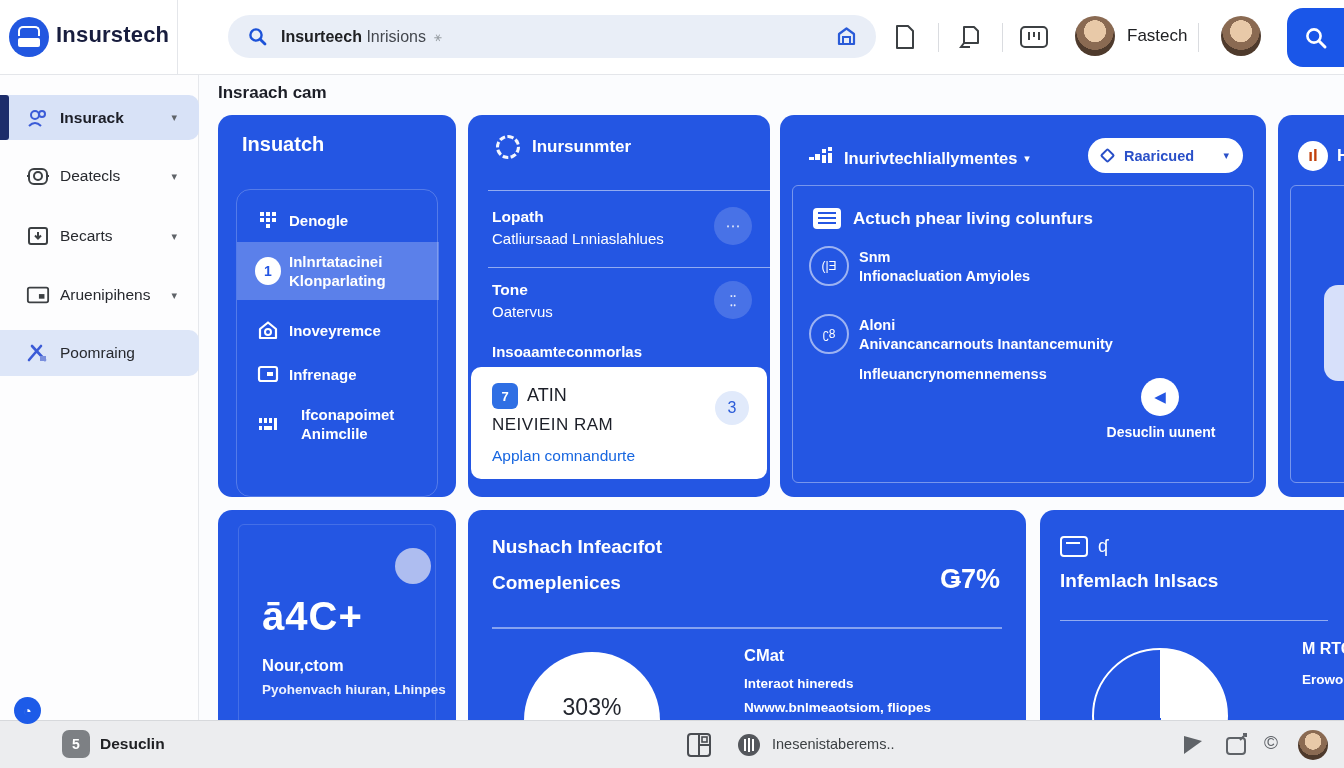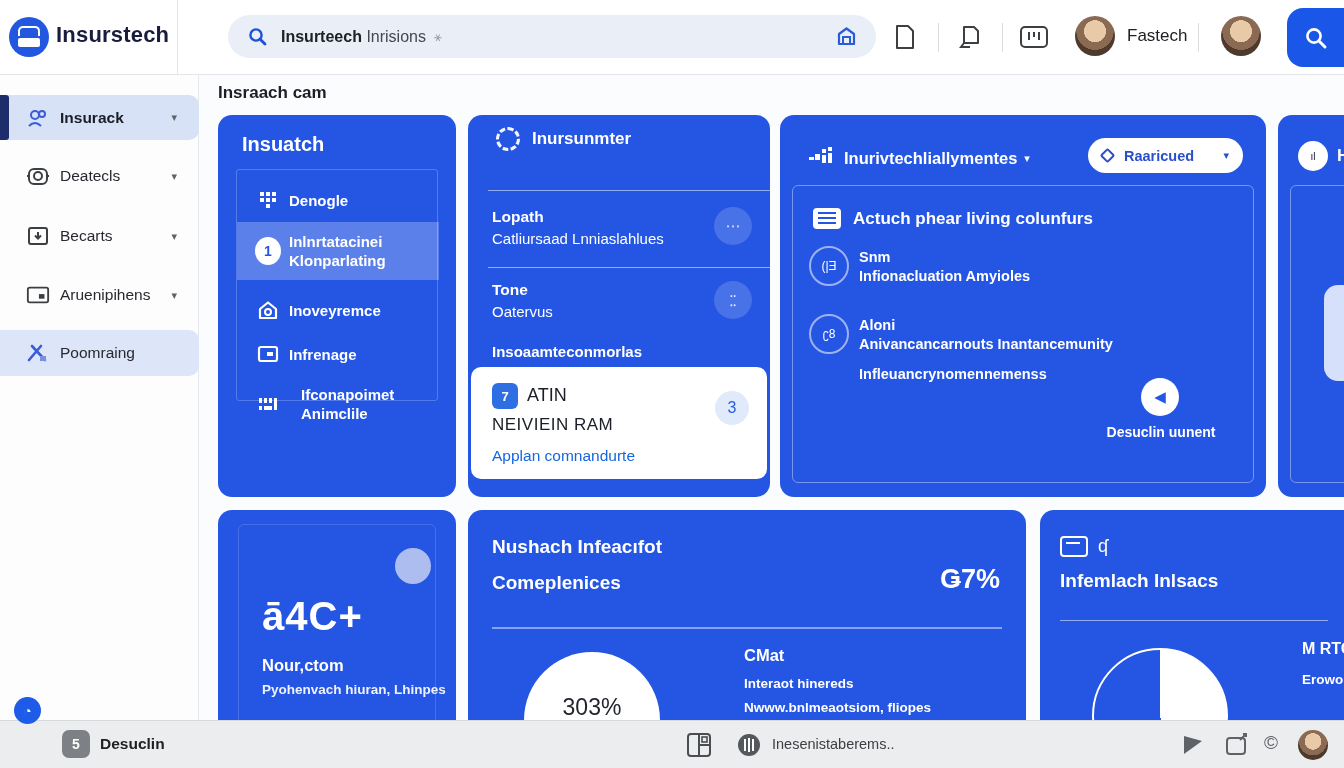--- a/index.html
+++ b/index.html
@@ -42,30 +42,30 @@
   .side-accent { position:absolute; left:0; top:0; width:9px; height:100%; background:#1d2d6b; border-radius:0 3px 3px 0; }
   .side-soft { background:#dde6f8; border-radius:0 10px 10px 0; }
 
   
   .page-title { position:absolute; left:218px; top:83px; font-size:17px; font-weight:bold; color:#1c1e27; z-index:1; }
   .card { position:absolute; background:#2456e3; border-radius:14px; color:#fff; overflow:hidden; }
 
   
   .c1 { left:218px; top:115px; width:238px; height:382px; }
   .c1 .title { position:absolute; left:24px; top:18px; font-size:20px; font-weight:bold; }
-  .c1 .panel { position:absolute; left:18px; top:54px; width:202px; height:232px; border:1px solid rgba(255,255,255,.22); border-radius:3px; }
+  .c1 .panel { position:absolute; left:18px; top:74px; width:202px; height:308px; border:1px solid rgba(255,255,255,.22); border-radius:14px; }
   .nav-row { position:absolute; left:0; width:202px; display:flex; align-items:center; cursor:pointer; }
   .nav-row .nicon { margin-left:18px; width:26px; display:flex; justify-content:center; }
   .nav-row .nlabel { margin-left:8px; font-size:15px; font-weight:bold; line-height:19px; }
   .nav-hl { background:rgba(255,255,255,.25); }
   .lock-badge { width:28px; height:28px; border-radius:50%; background:#fff; color:#2456e3; font-weight:bold; font-size:14px; display:flex; align-items:center; justify-content:center; }
 
   
   .c2 { left:468px; top:115px; width:302px; height:382px; }
-  .c2 .hrow { position:absolute; left:28px; top:12px; display:flex; align-items:center; }
+  .c2 .hrow { position:absolute; left:28px; top:20px; display:flex; align-items:center; }
   .dash-circle { width:24px; height:24px; border-radius:50%; border:3px dashed rgba(255,255,255,.95); }
   .c2 .title { margin-left:12px; font-size:17px; font-weight:bold; }
   .c2 .div { position:absolute; left:20px; width:282px; height:1px; background:rgba(255,255,255,.5); }
   .lrow-l1 { position:absolute; left:24px; font-size:15.5px; font-weight:bold; }
   .lrow-l2 { position:absolute; left:24px; font-size:15px; }
   .round-btn { position:absolute; left:246px; width:38px; height:38px; border-radius:50%; background:rgba(255,255,255,.17); color:#e8edfb; display:flex; align-items:center; justify-content:center; font-size:15px; cursor:pointer; }
   .c2 .note { position:absolute; left:24px; top:228px; font-size:15px; font-weight:bold; }
   .white-block { position:absolute; left:3px; top:252px; width:296px; height:112px; background:#fff; border-radius:10px; color:#1b1e27; }
   .wb-badge { position:absolute; left:21px; top:16px; width:26px; height:26px; border-radius:6px; background:#2f6fe4; color:#fff; font-size:13px; font-weight:bold; display:flex; align-items:center; justify-content:center; }
   .wb-code { position:absolute; left:56px; top:18px; font-size:18px; font-weight:normal; }
@@ -90,21 +90,21 @@
   .it-circle { position:absolute; left:16px; width:40px; height:40px; border-radius:50%; border:2px solid rgba(255,255,255,.55); color:#fff; font-size:12px; display:flex; align-items:center; justify-content:center; }
   .it-l1 { position:absolute; left:66px; font-size:14.5px; font-weight:bold; }
   .it-l2 { position:absolute; left:66px; font-size:14.5px; font-weight:bold; }
   .c3 .pnote { position:absolute; left:66px; top:180px; font-size:14.5px; font-weight:bold; }
   .action-circle { position:absolute; left:348px; top:192px; width:38px; height:38px; border-radius:50%; background:#fff; color:#2456e3; font-size:15px; display:flex; align-items:center; justify-content:center; cursor:pointer; }
   .action-label { position:absolute; left:288px; top:238px; width:160px; text-align:center; font-size:14px; font-weight:bold; }
 
   
   .c4 { left:1278px; top:115px; width:90px; height:382px; }
   .c4 .hrow { position:absolute; left:20px; top:26px; display:flex; align-items:center; }
-  .c4 .wcirc { width:30px; height:30px; border-radius:50%; background:#fff; color:#0f172a; font-weight:normal; font-size:10px; display:flex; align-items:center; justify-content:center; }
+  .c4 .wcirc { width:30px; height:30px; border-radius:50%; background:#fff; color:#c2410c; font-weight:bold; font-size:17px; display:flex; align-items:center; justify-content:center; }
   .c4 .title { margin-left:9px; font-size:17px; font-weight:bold; }
   .c4 .panel { position:absolute; left:12px; top:70px; width:120px; height:298px; border:1px solid rgba(255,255,255,.38); border-radius:6px; }
   .c4 .shape { position:absolute; left:46px; top:170px; width:52px; height:96px; background:rgba(255,255,255,.82); border-radius:14px; }
 
   
   .ca { left:218px; top:510px; width:238px; height:258px; }
   .ca .panel { position:absolute; left:20px; top:14px; width:198px; height:230px; border:1px solid rgba(255,255,255,.15); border-radius:6px; }
   .ca .dot { position:absolute; left:177px; top:38px; width:36px; height:36px; border-radius:50%; background:#aebdf0; }
   .ca .value { position:absolute; left:44px; top:84px; font-size:40px; font-weight:bold; letter-spacing:1px; }
   .ca .t { position:absolute; left:44px; top:146px; font-size:16.5px; font-weight:bold; }

